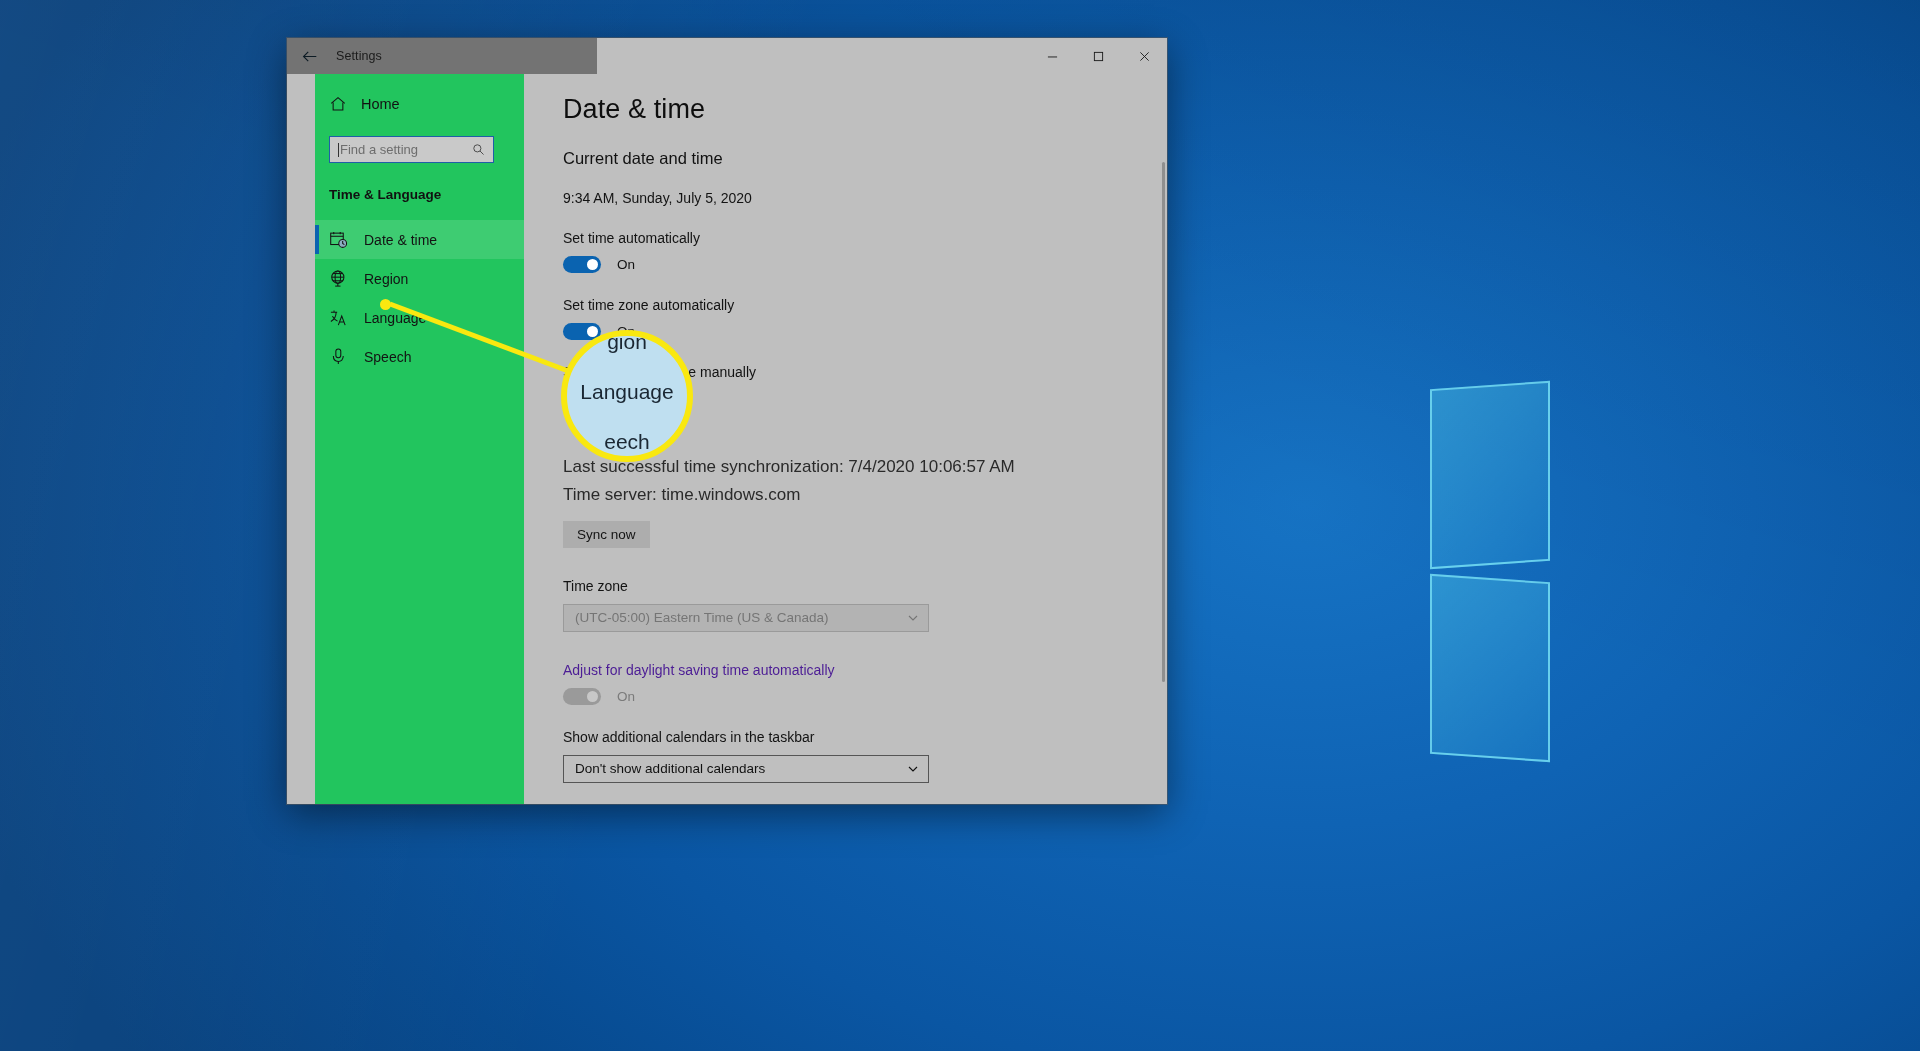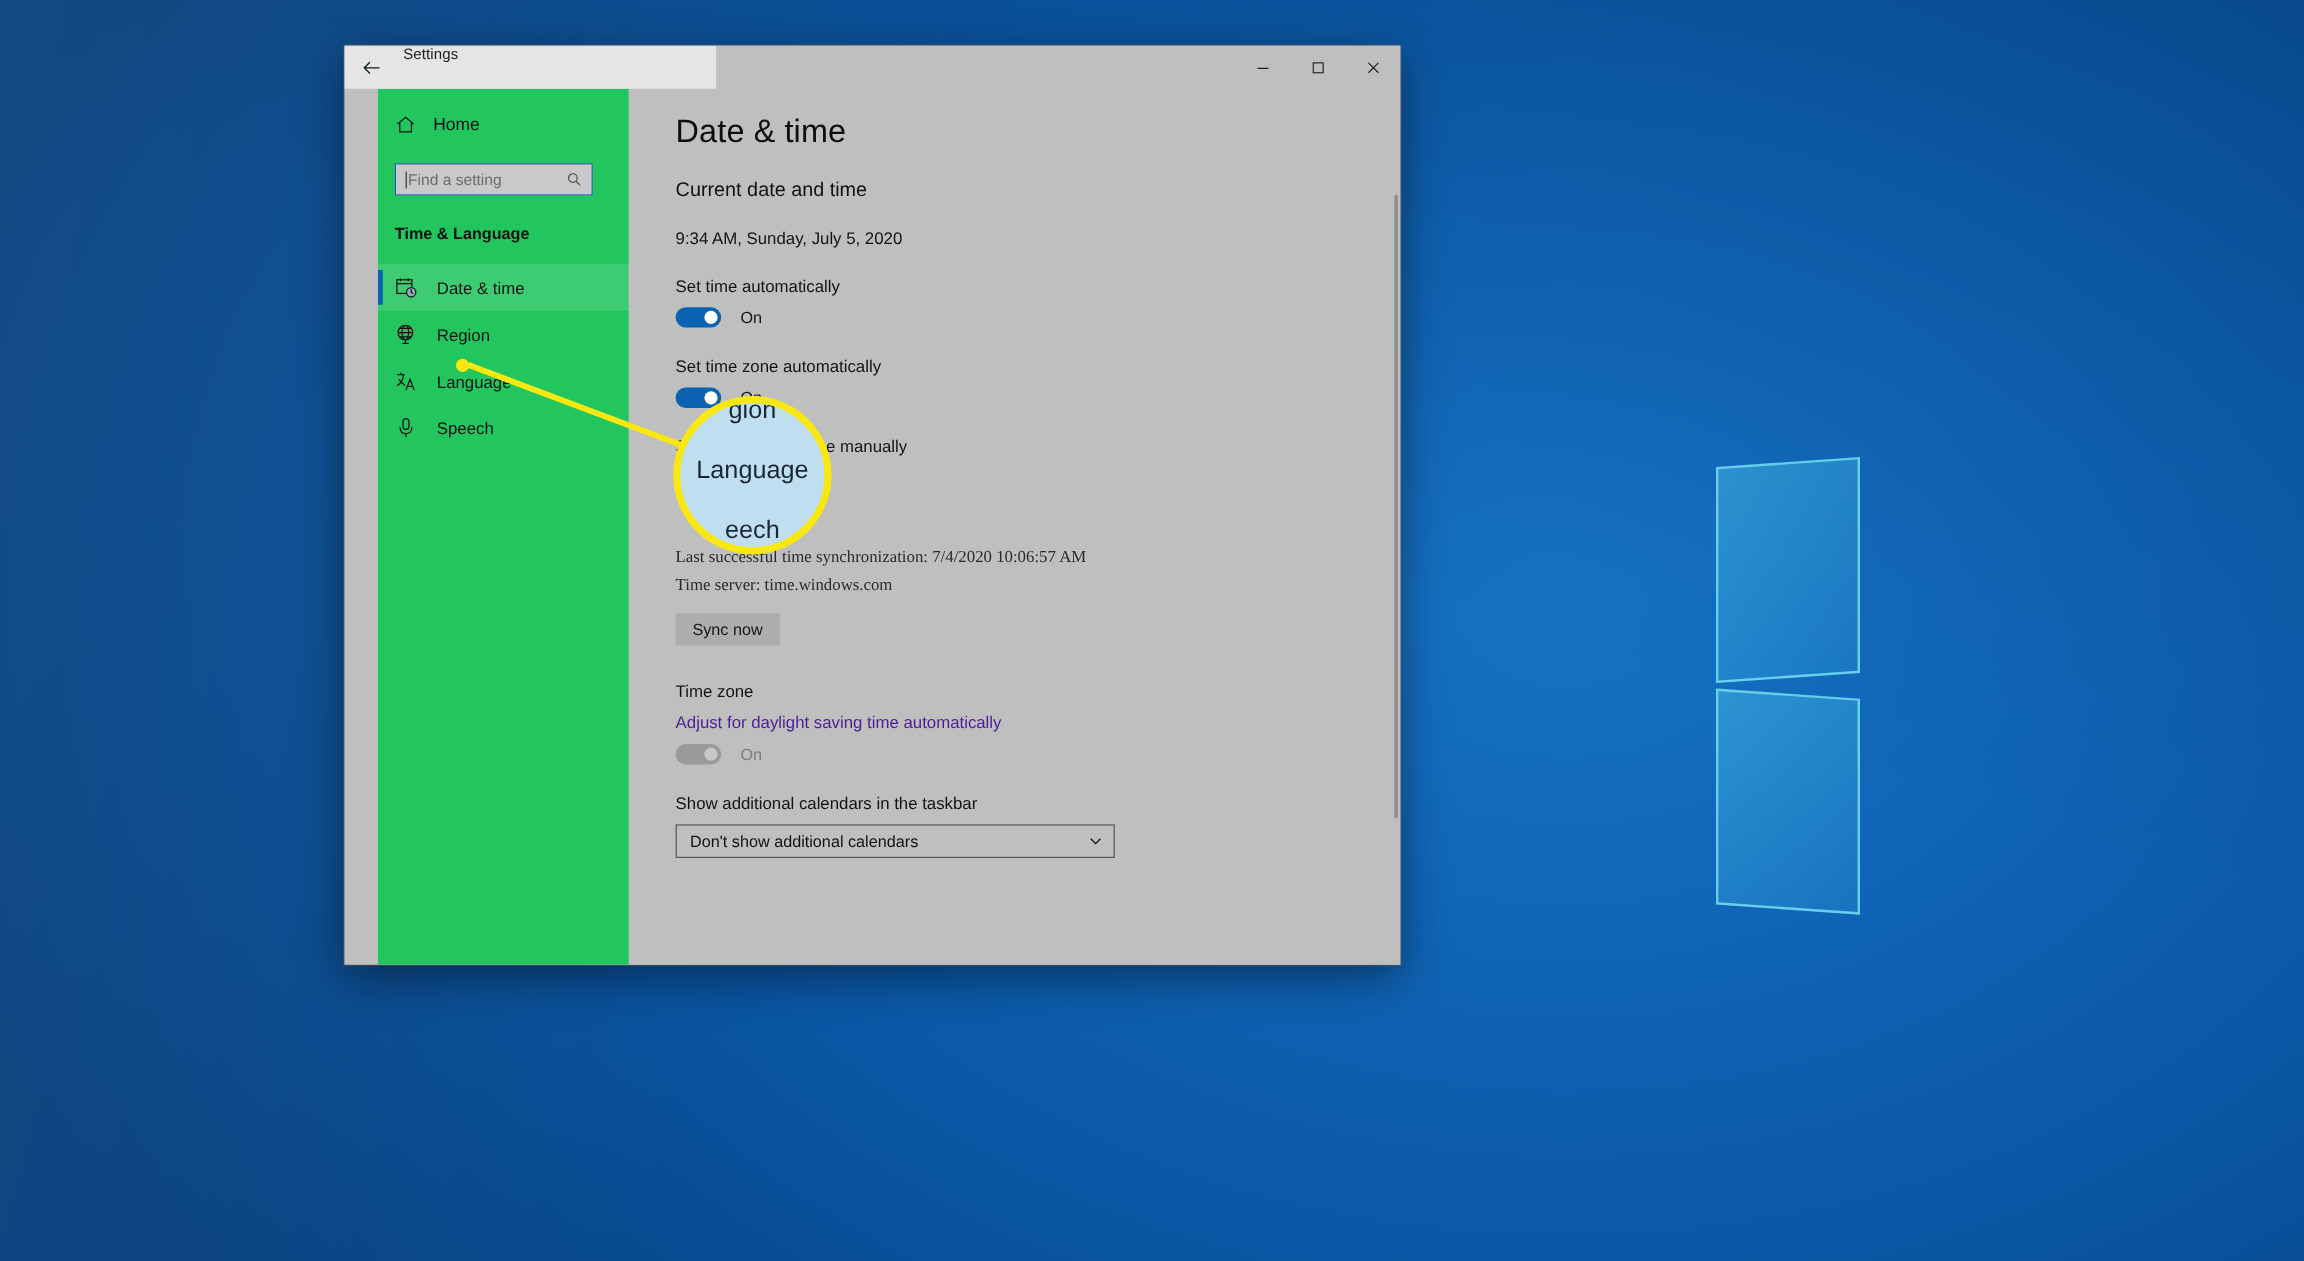--- a/index.html
+++ b/index.html
@@ -49,22 +49,22 @@
     height: 36px;
     display: flex;
     align-items: stretch;
     background: transparent;
     flex: 0 0 auto;
     position: relative;
     z-index: 5;
   }
   .titlebar-left {
     width: 310px;
-    background: #e5e5e5;
-    display: flex; 
+    background: #737373;
+    display: flex; align-items: center;
   }
   .back-btn {
     width: 44px; height: 36px;
     display: flex; align-items: center; justify-content: center;
     color: #0d1b24;
   }
   .back-btn svg { width: 17px; height: 17px; }
   .app-title {
     font-size: 12.5px; color: #1b1b1b;
     padding-left: 5px; letter-spacing: .1px;
@@ -175,21 +175,21 @@
   .toggle .knob {
     position: absolute; right: 3px; top: 3px;
     width: 11px; height: 11px; border-radius: 50%;
     background: #ffffff;
   }
   .toggle.disabled { background: #9a9a9a; }
   .toggle.disabled .knob { background: #c7c7c7; }
   .toggle-state { font-size: 13.5px; color: #131313; }
   .toggle-state.dim { color: #7b7b7b; }
 
-  .sync-info { font-size: 14px; color: #2a2a2a; line-height: 1.55; margin-bottom: 12px; font-family: Liberation Serif, serif; }
+  .sync-info { font-size: 17px; color: #2a2a2a; line-height: 1.55; margin-bottom: 12px; }
   .sync-btn {
     background: #adadad;
     border: none;
     font-family: inherit;
     font-size: 13.5px; color: #141414;
     padding: 6px 14px;
     margin-bottom: 30px;
     display: inline-block;
   }
 
@@ -403,20 +403,28 @@
           </div>
 
           <div class="field-label">Set the date and time manually</div>
           <div style="height:64px;"></div>
 
           <div class="sync-info">Last successful time synchronization: 7/4/2020 10:06:57 AM</div>
           <div class="sync-info" style="margin-top:-10px;">Time server: time.windows.com</div>
           <button class="sync-btn">Sync now</button>
 
           <div class="field-label">Time zone</div>
+          <div class="combo disabled">
+            <span>(UTC-05:00) Eastern Time (US &amp; Canada)</span>
+            <span class="chev">
+              <svg viewBox="0 0 12 12" fill="none" stroke="currentColor" stroke-width="1.1">
+                <path d="M2 4 L6 8 L10 4"></path>
+              </svg>
+            </span>
+          </div>
 
           <div class="field-label dim">Adjust for daylight saving time automatically</div>
           <div class="toggle-row">
             <div class="toggle disabled">
               <div class="knob"></div>
             </div>
             <div class="toggle-state dim">On</div>
           </div>
 
           <div class="field-label">Show additional calendars in the taskbar</div>

